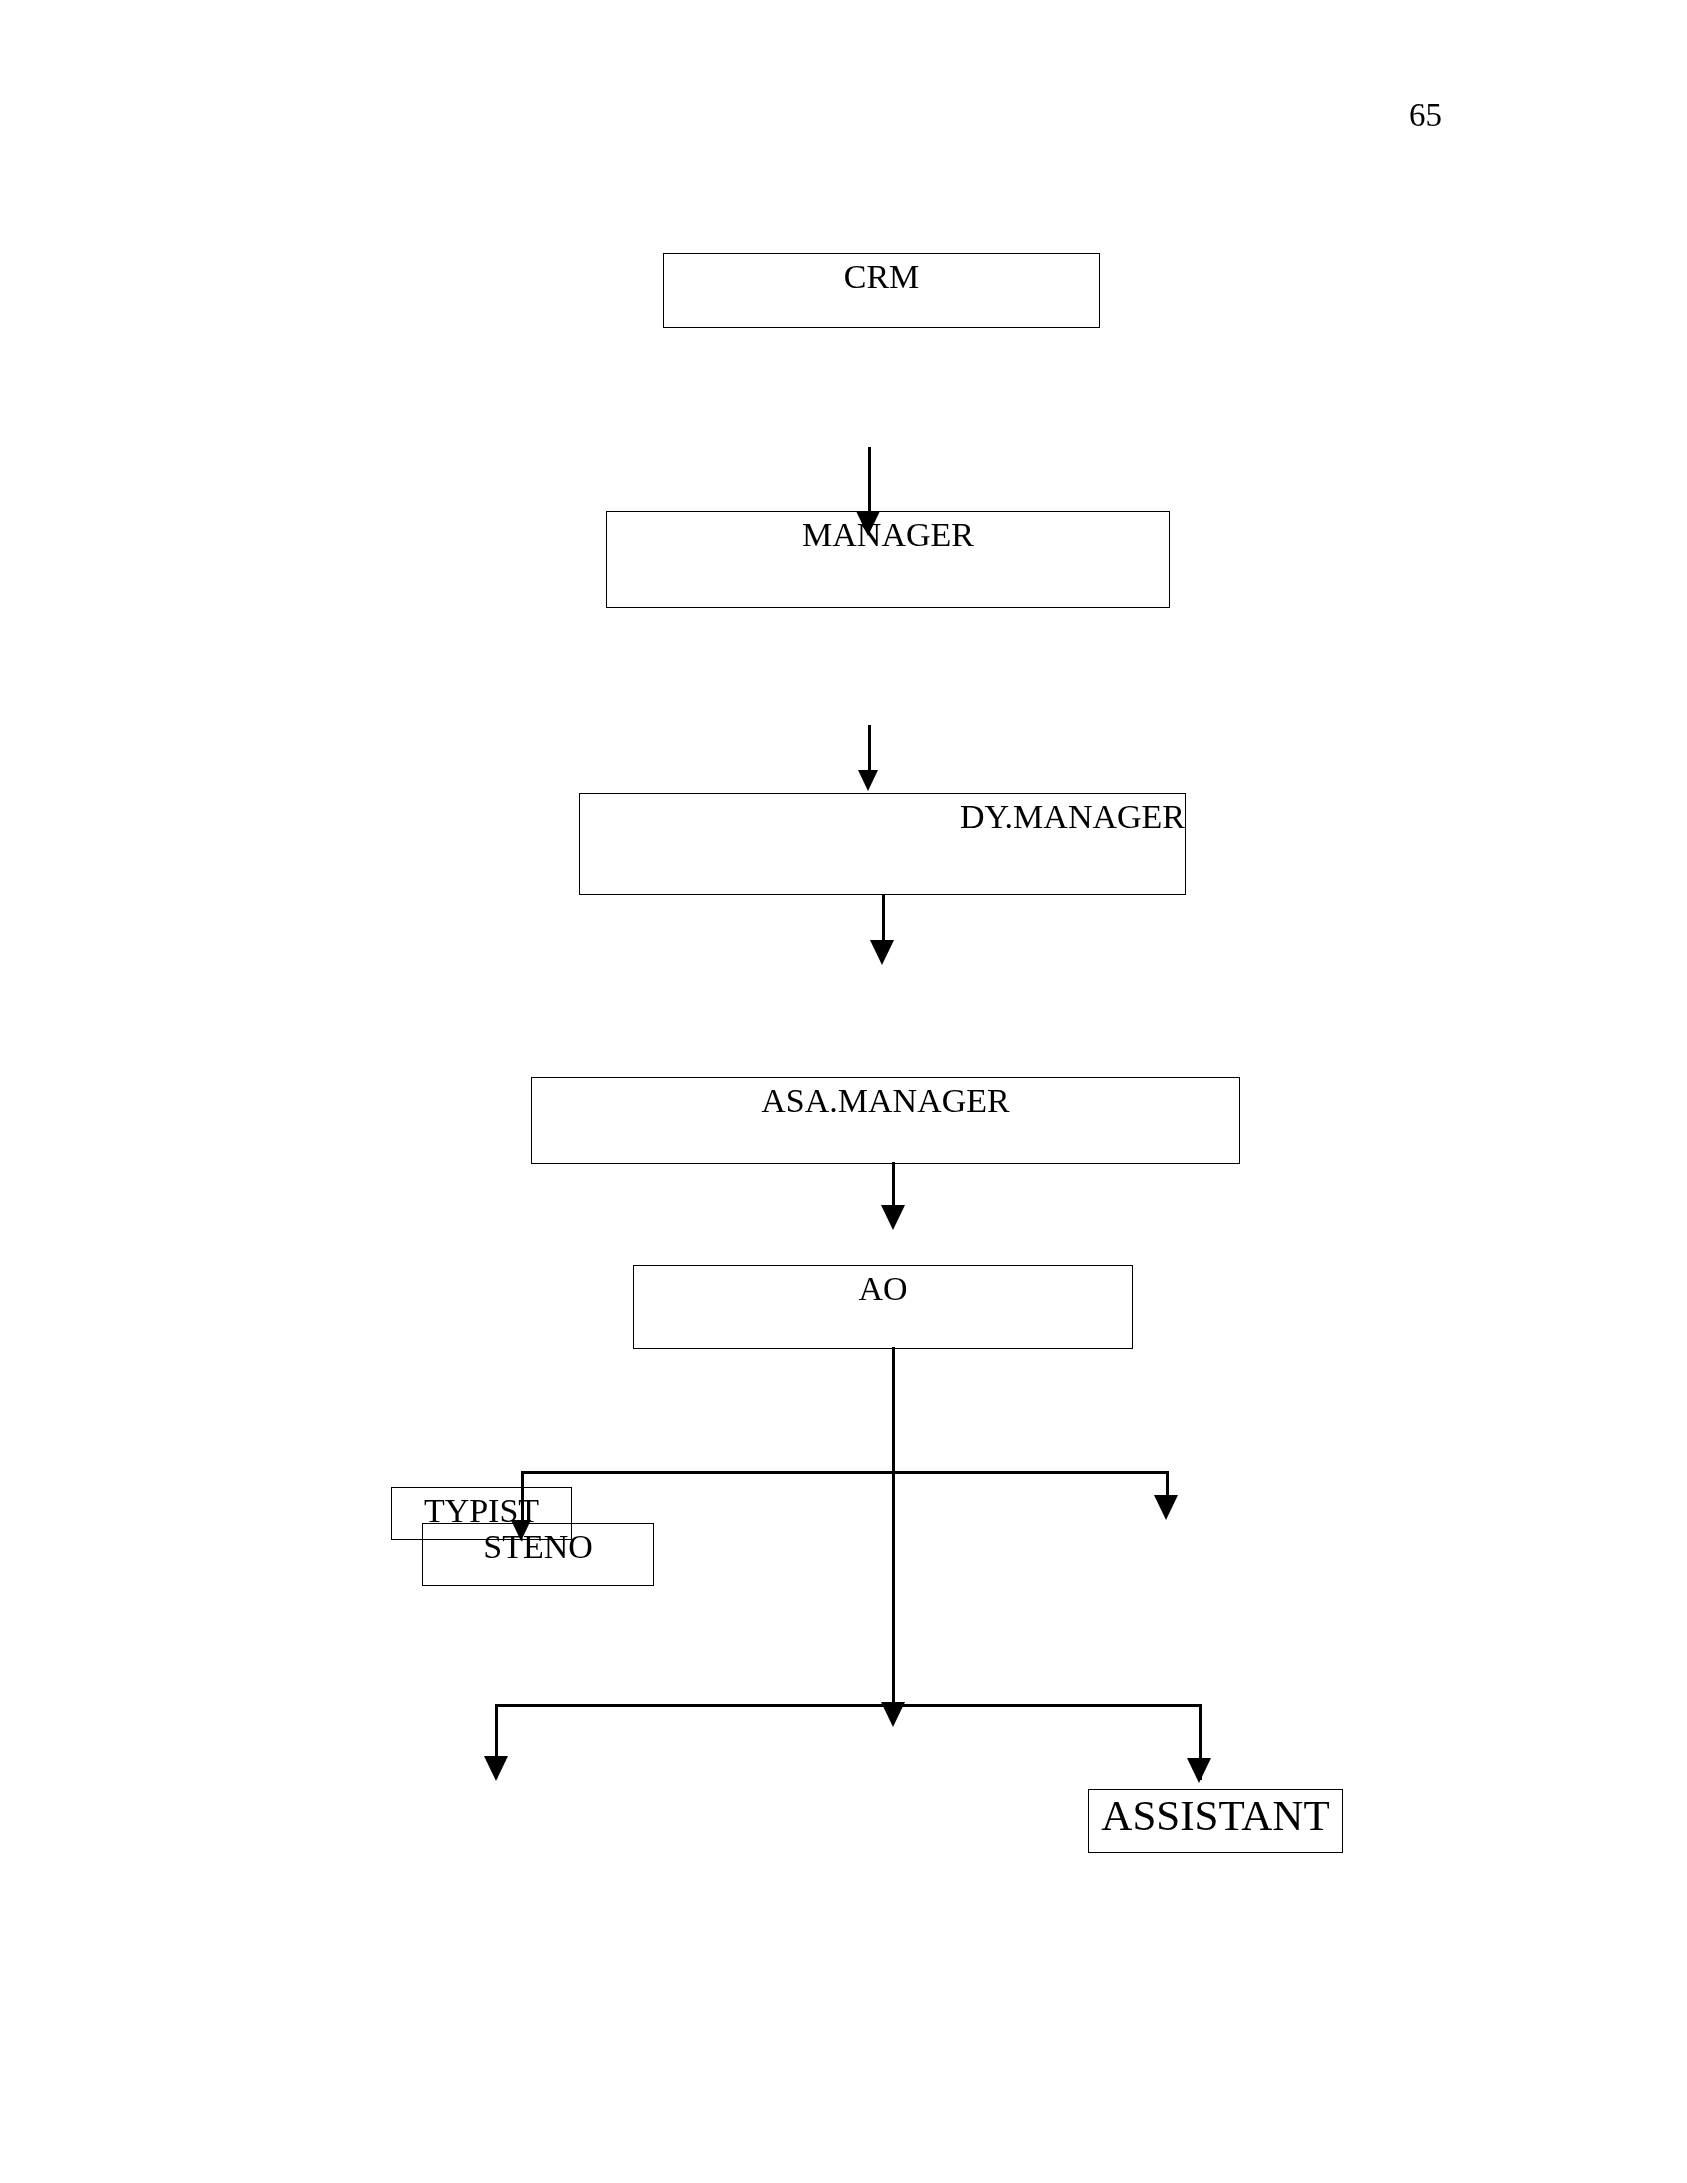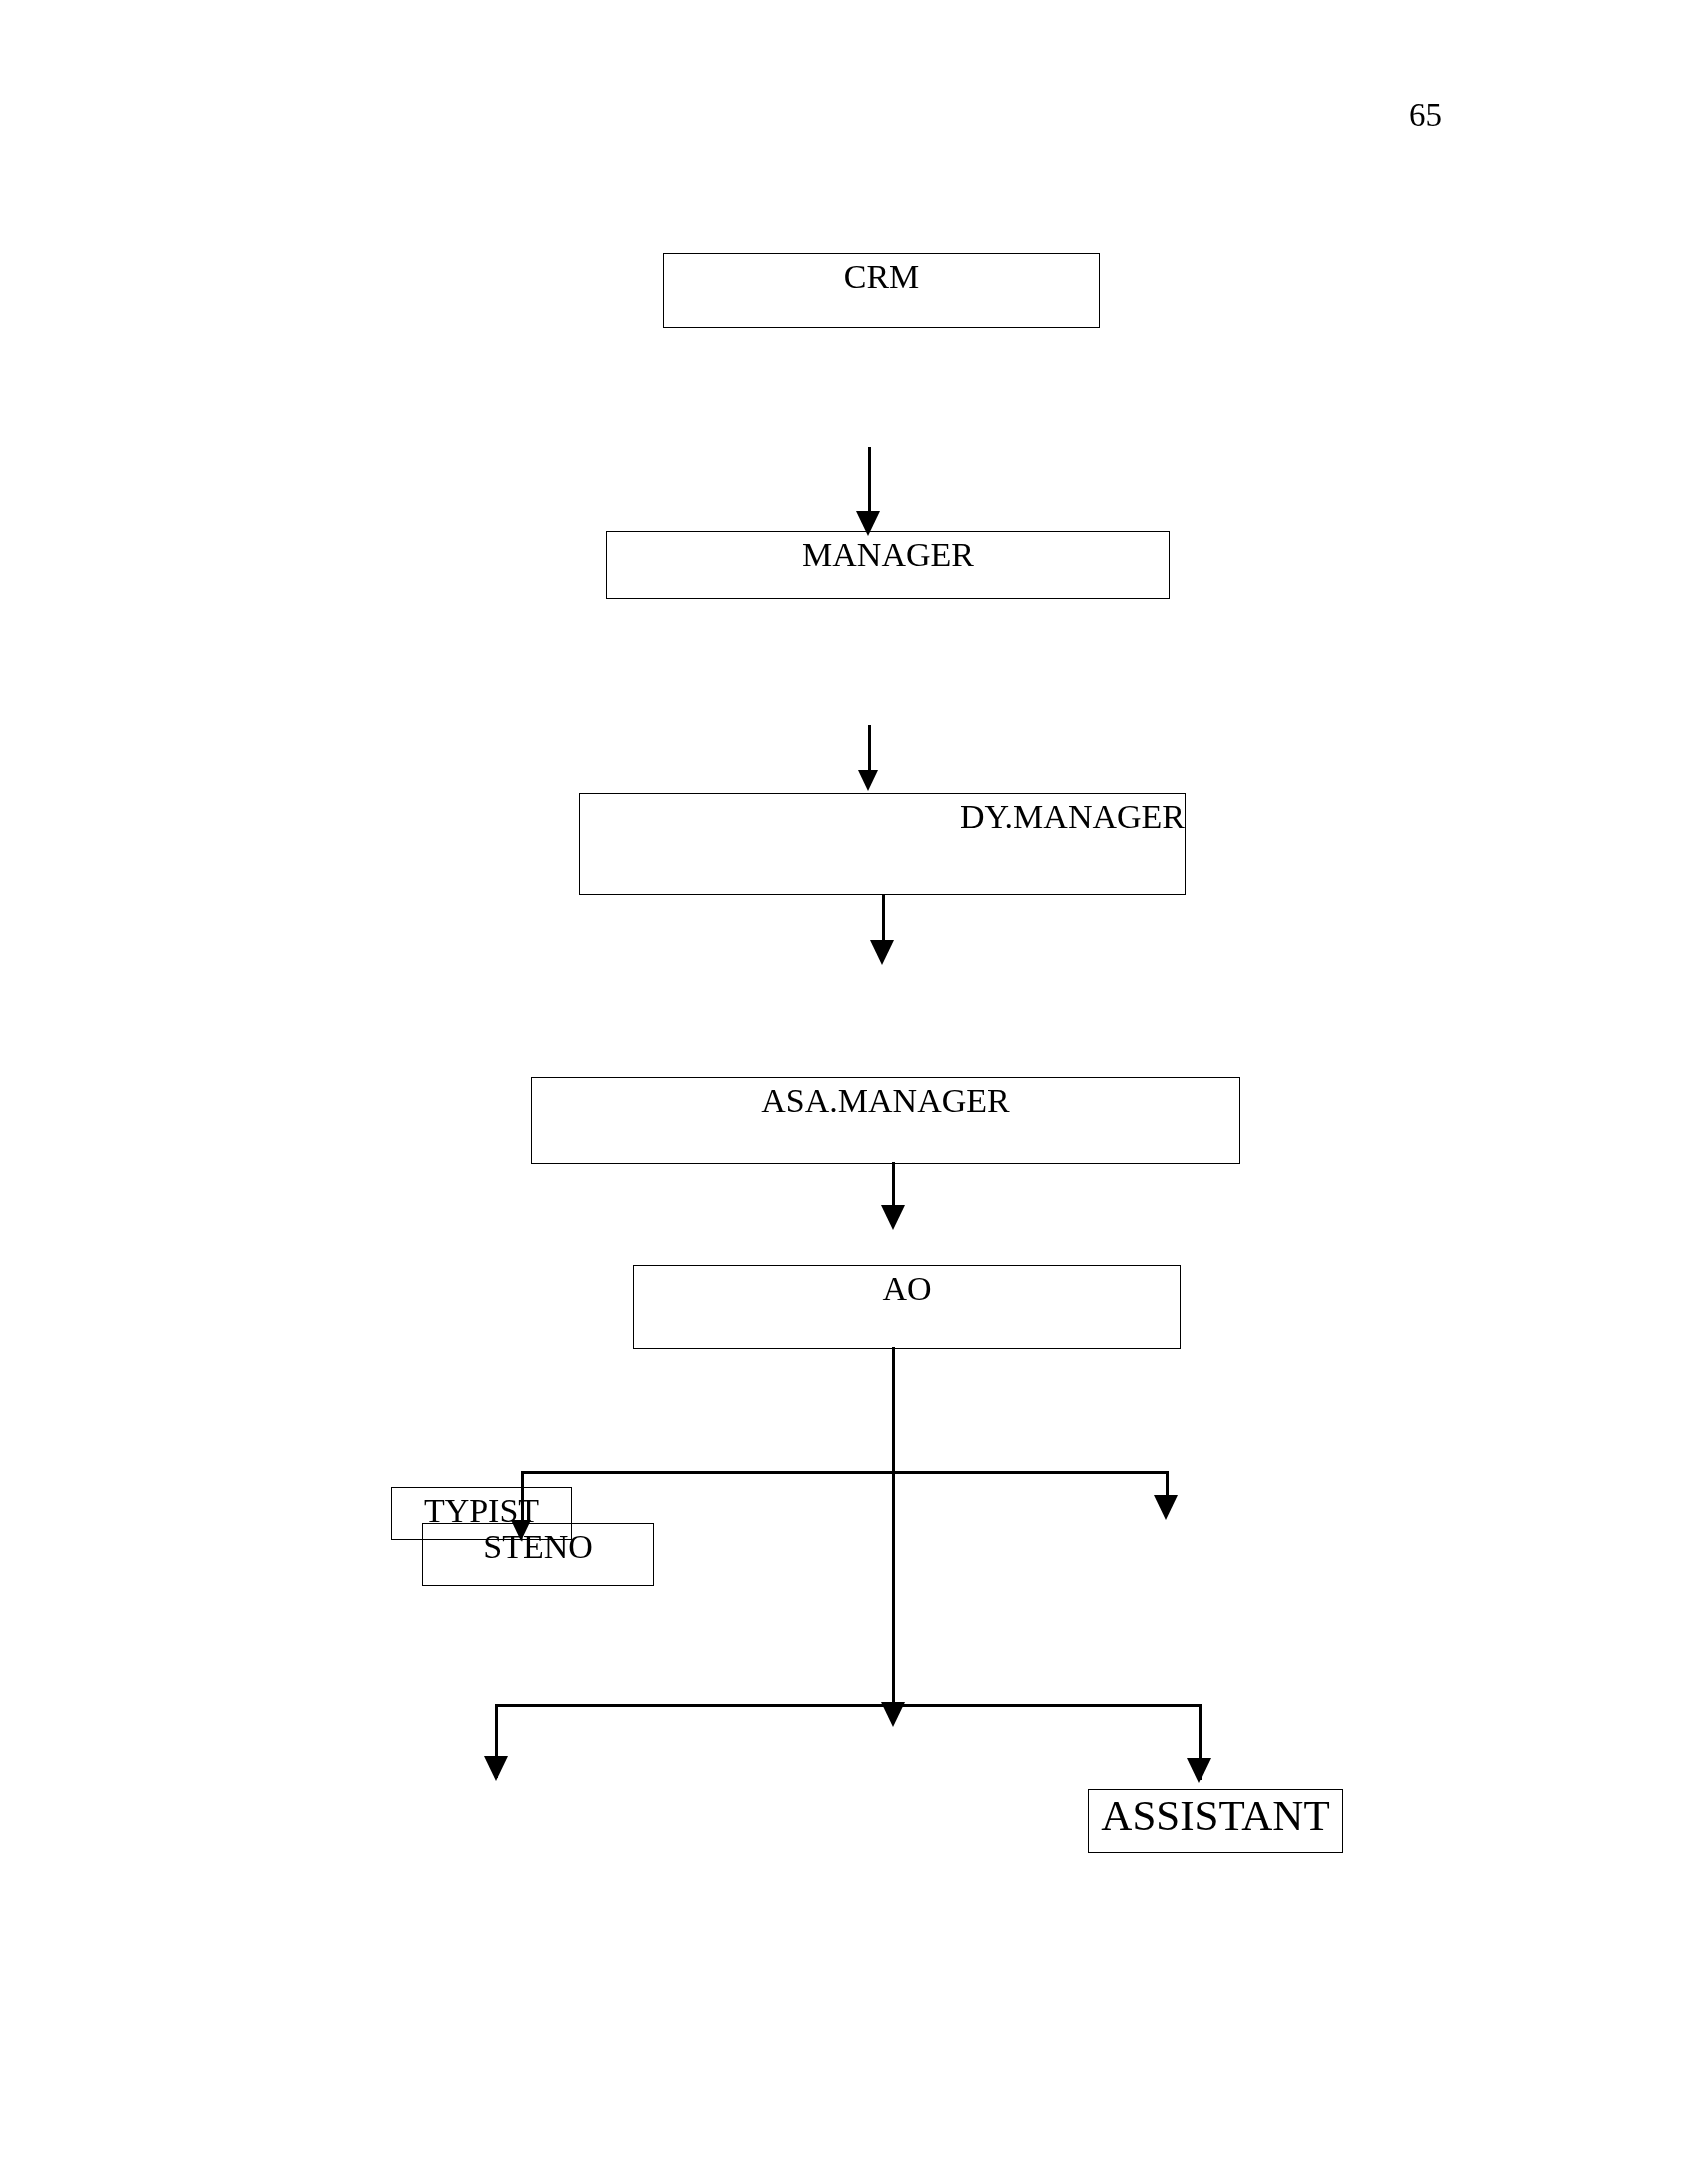--- a/index.html
+++ b/index.html
@@ -80,42 +80,42 @@
 
   <div class="page-number" style="left:1409px; top:99px;">65</div>
 
   <div class="node sz-normal" style="left:663px; top:253px; width:437px; height:75px;">
     <span class="node-label">CRM</span>
   </div>
 
   <div class="vline" style="left:868px; top:447px; height:68px;"></div>
   <div class="arrowhead" style="left:856px; top:511px;"></div>
 
-  <div class="node sz-normal" style="left:606px; top:531px; width:564px; height:68px;text-align:center;">
+  <div class="node sz-normal" style="left:606px; top:511px; width:564px; height:97px;text-align:center;">
     <span class="node-label">MANAGER</span>
   </div>
 
   <div class="vline" style="left:868px; top:725px; height:49px;"></div>
   <div class="arrowhead small" style="left:858px; top:770px;"></div>
 
   <div class="node sz-normal" style="left:579px; top:793px; width:607px; height:102px;text-align:right;">
     <span class="node-label">DY.MANAGER</span>
   </div>
 
   <div class="vline" style="left:882px; top:894px; height:51px;"></div>
   <div class="arrowhead" style="left:870px; top:940px;"></div>
 
   <div class="node sz-normal" style="left:531px; top:1077px; width:709px; height:87px;">
     <span class="node-label">ASA.MANAGER</span>
   </div>
 
   <div class="vline" style="left:892px; top:1162px; height:48px;"></div>
   <div class="arrowhead" style="left:881px; top:1205px;"></div>
 
-  <div class="node sz-normal" style="left:633px; top:1265px; width:548px; height:84px;">
+  <div class="node sz-normal" style="left:633px; top:1265px; width:500px; height:84px;">
     <span class="node-label">AO</span>
   </div>
 
   <div class="vline layer-line" style="left:892px; top:1347px; height:360px;"></div>
 
   <div class="hline" style="left:521px; top:1471px; width:648px;"></div>
 
   <div class="vline layer-line" style="left:521px; top:1471px; height:56px;"></div>
   <div class="arrowhead small layer-line" style="left:511px; top:1520px;"></div>
 

